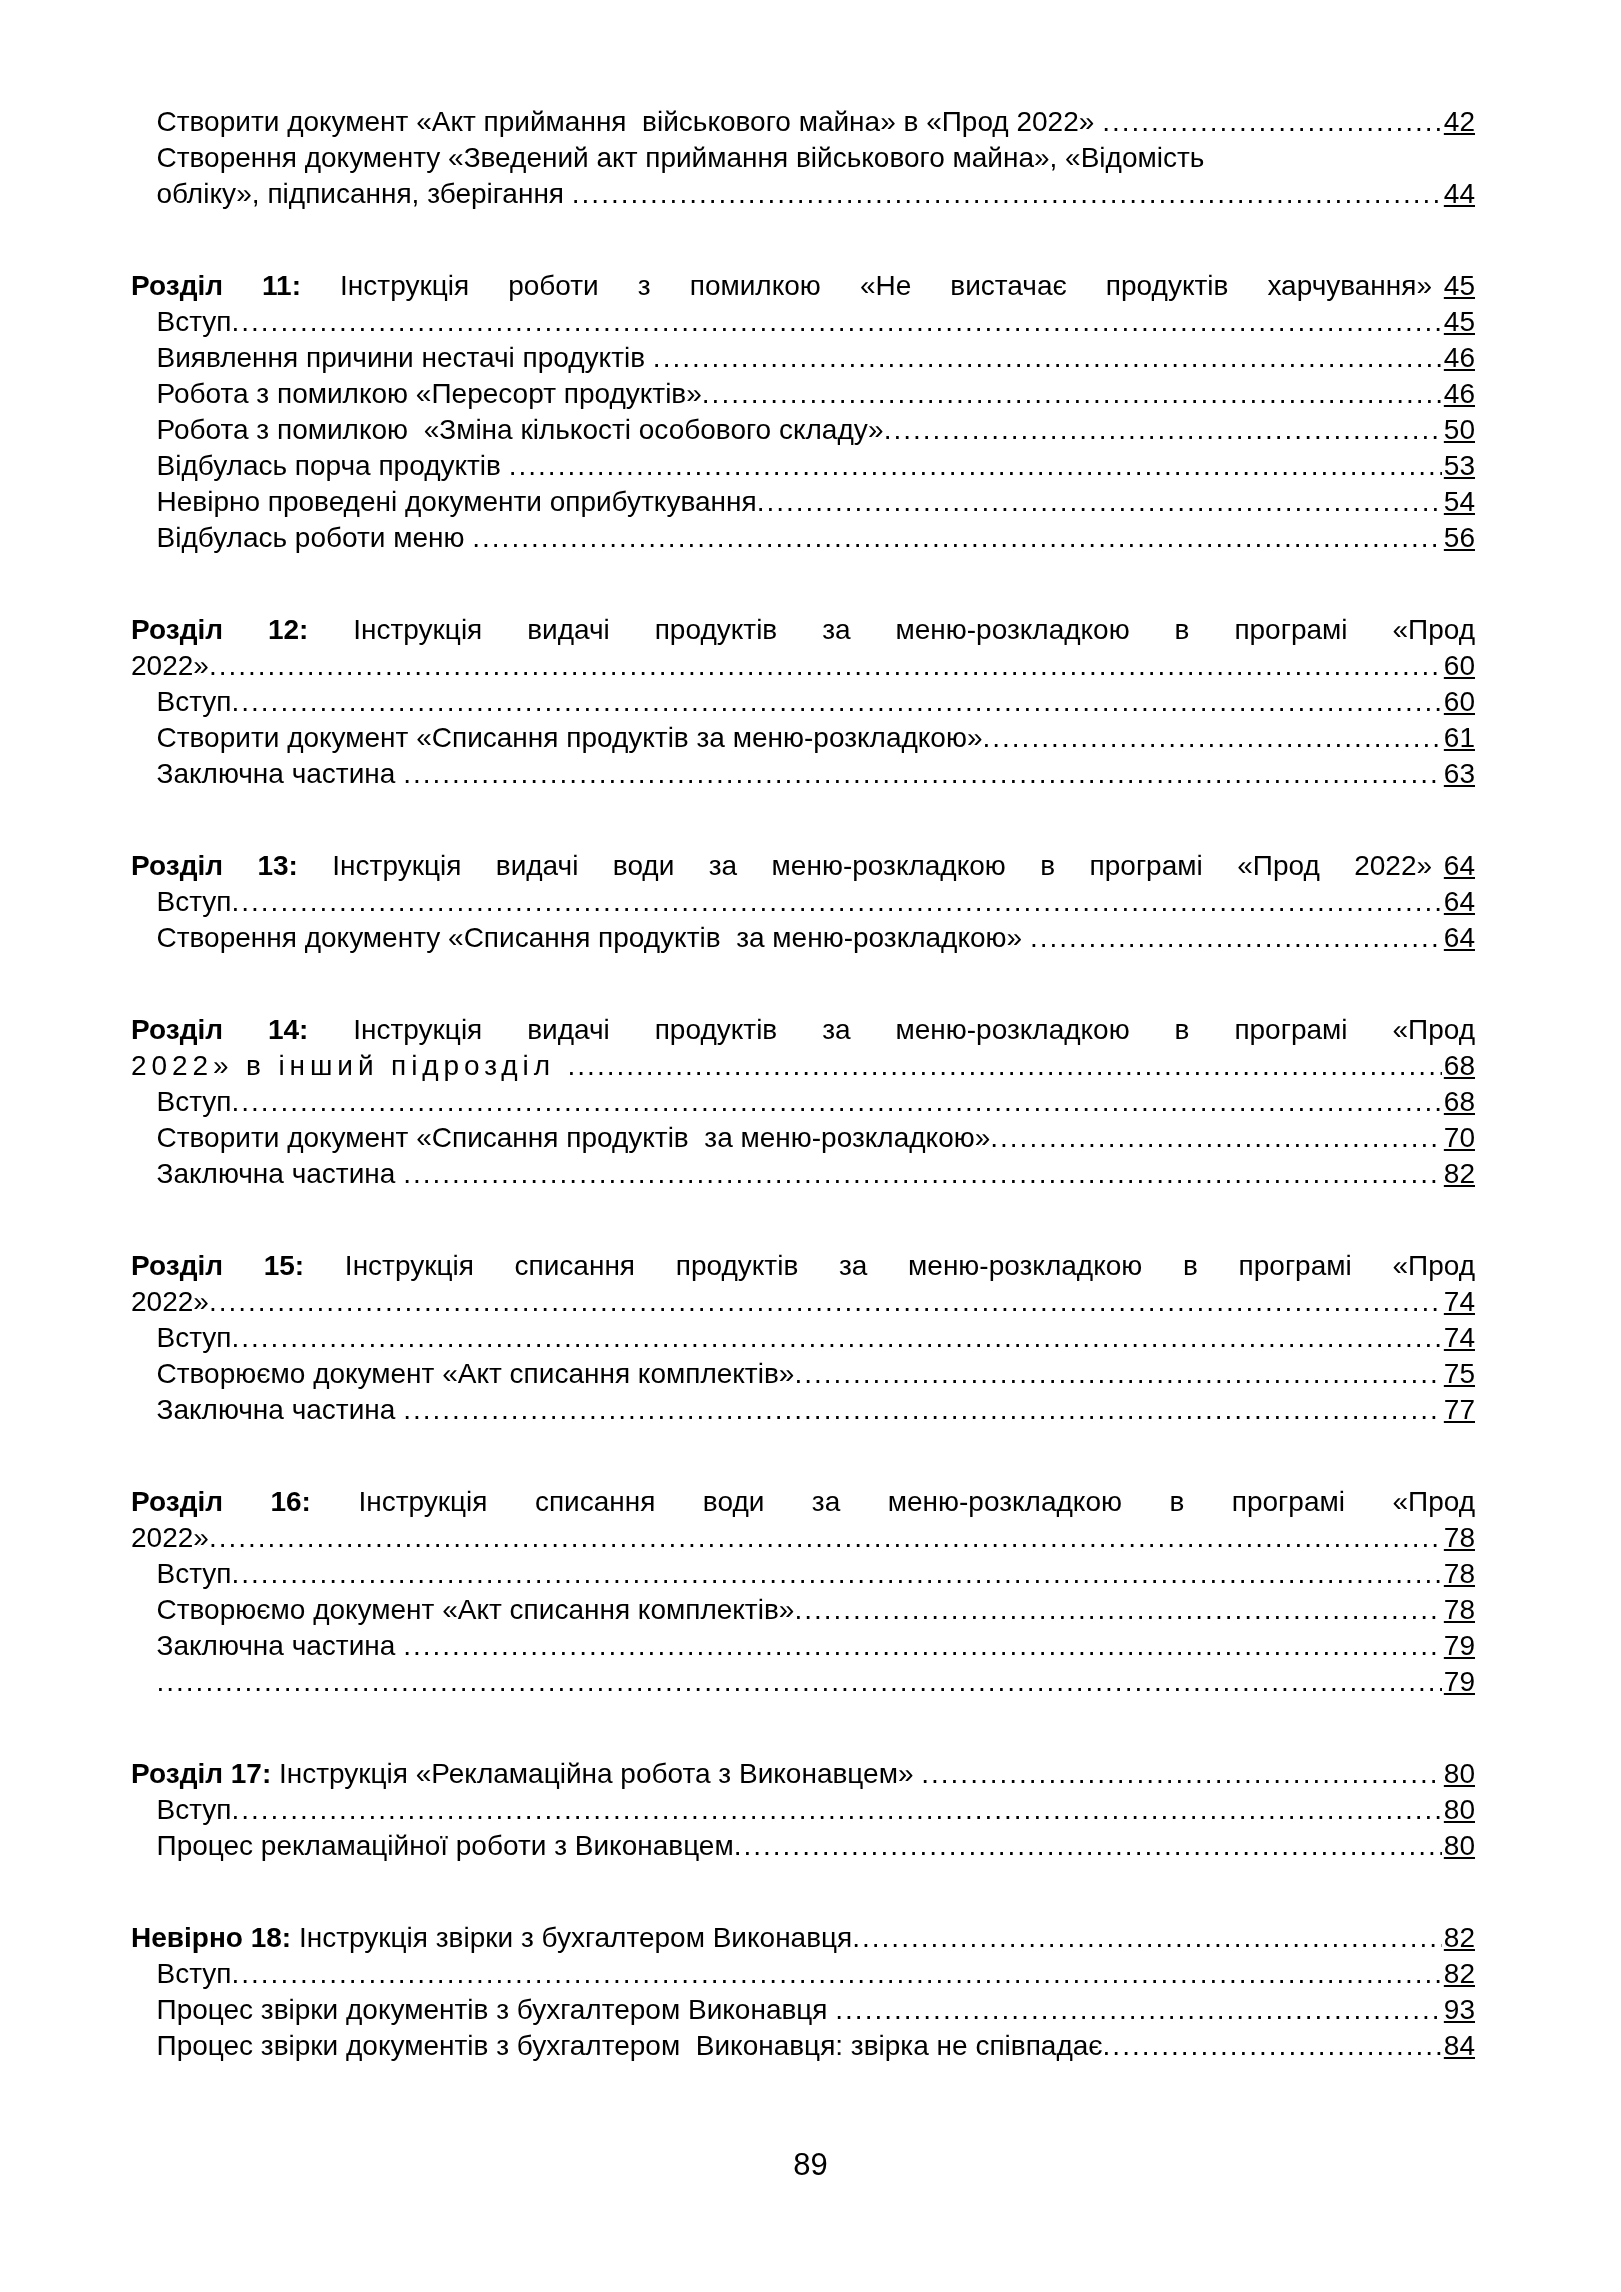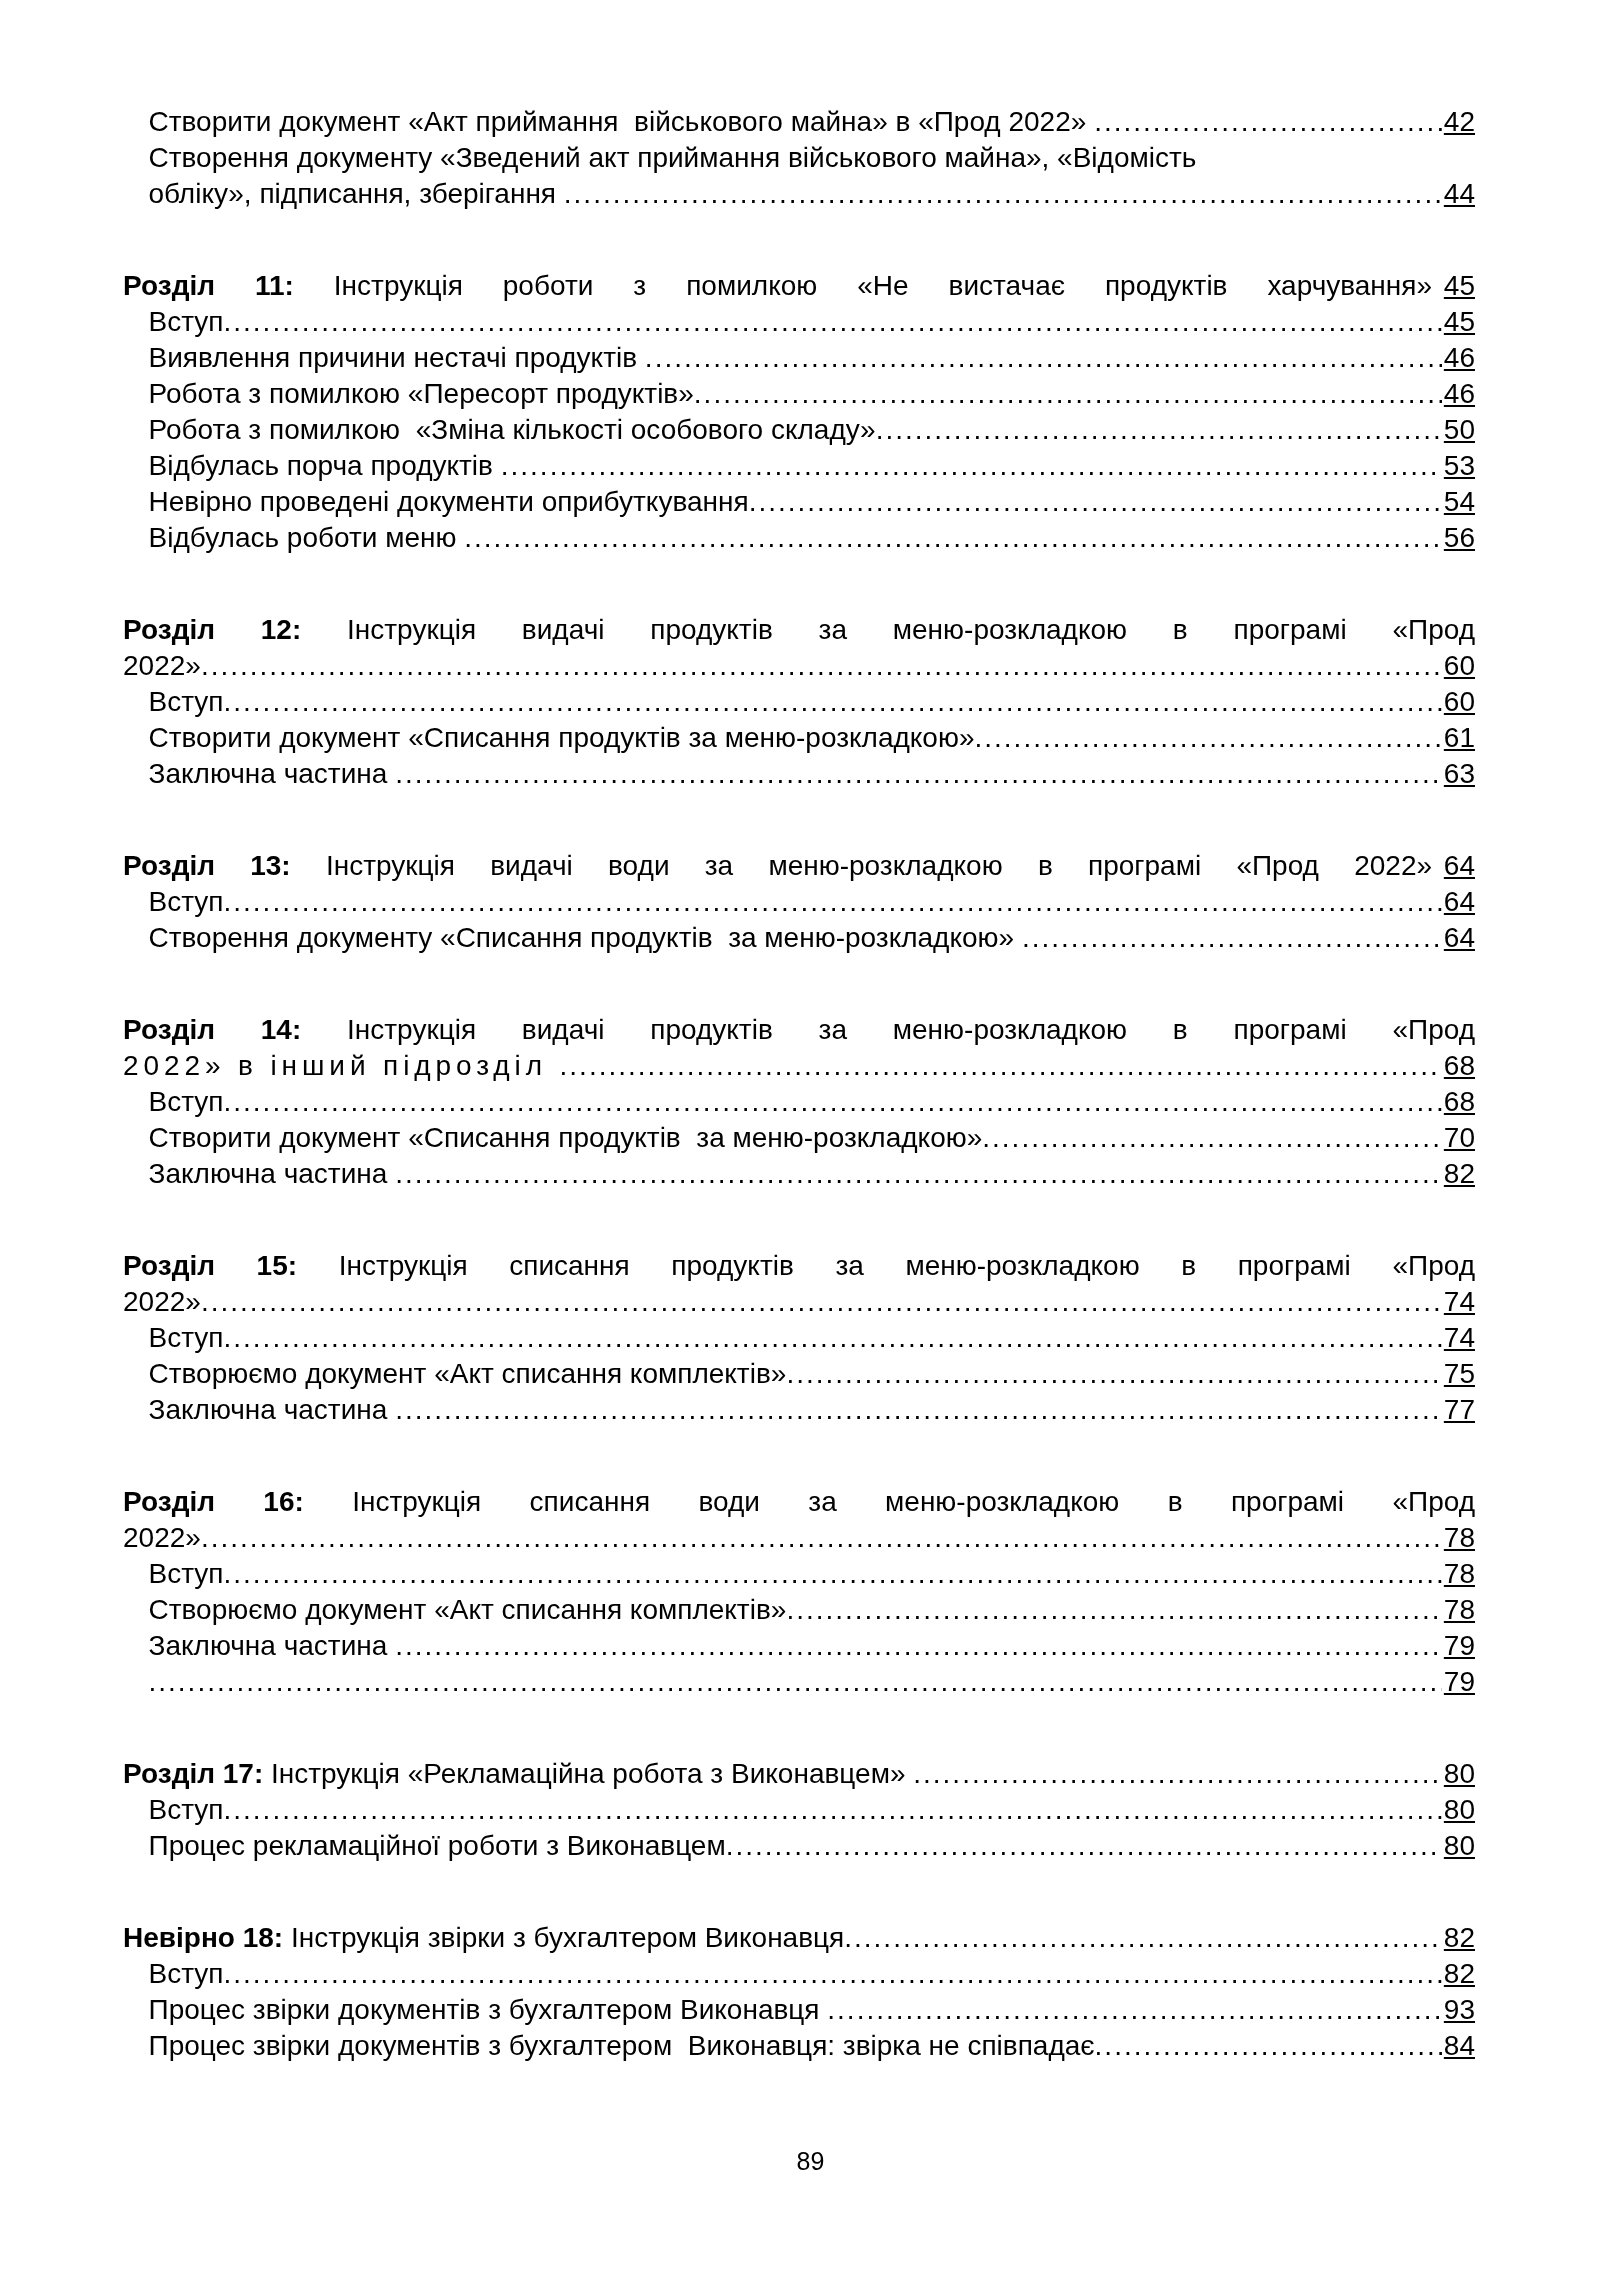--- a/index.html
+++ b/index.html
@@ -4,21 +4,21 @@
 <style>
   html,body { margin:0; padding:0; }
   body {
     width:1621px; height:2293px;
     background:#ffffff; color:#000000;
     font-family:"Liberation Sans", sans-serif;
     position:relative; box-sizing:border-box;
     padding:104px 146px 0 123px;
     overflow:hidden;
   }
-  .section { margin-top:56px; }
+  .section { margin-top:56px;margin-left:8px; }
   .section:first-child { margin-top:0; }
   .row {
     display:flex; align-items:baseline;
     height:36px; line-height:36px;
     font-size:28px; 
   }
   .row.indent { padding-left:25.5px; }
   .prefix { font-weight:bold; white-space:pre; }
   .text { white-space:pre; }
   .text.spaced { letter-spacing:4.9px; }
@@ -33,21 +33,21 @@
     overflow:hidden; white-space:nowrap;
     text-align:right; letter-spacing:2px;
   }
   .dots::after {
     content:"........................................................................................................................................................................................................................................................";
   }
   .page { white-space:pre; margin-left:2px;text-decoration:underline; }
   .jtext + .page { margin-left:11.8px; }
   .page-num {
     position:absolute; left:0; right:0; top:2147px;
-    text-align:center; font-size:25px;
+    text-align:center; font-size:31px;
   }
 </style>
 </head>
 <body>
 
 <main id="toc-root">
     <div class="section">
       <div class="row indent">
         <span class="text">Створити документ «Акт приймання  військового майна» в «Прод 2022» </span>
         <span class="dots"></span>

